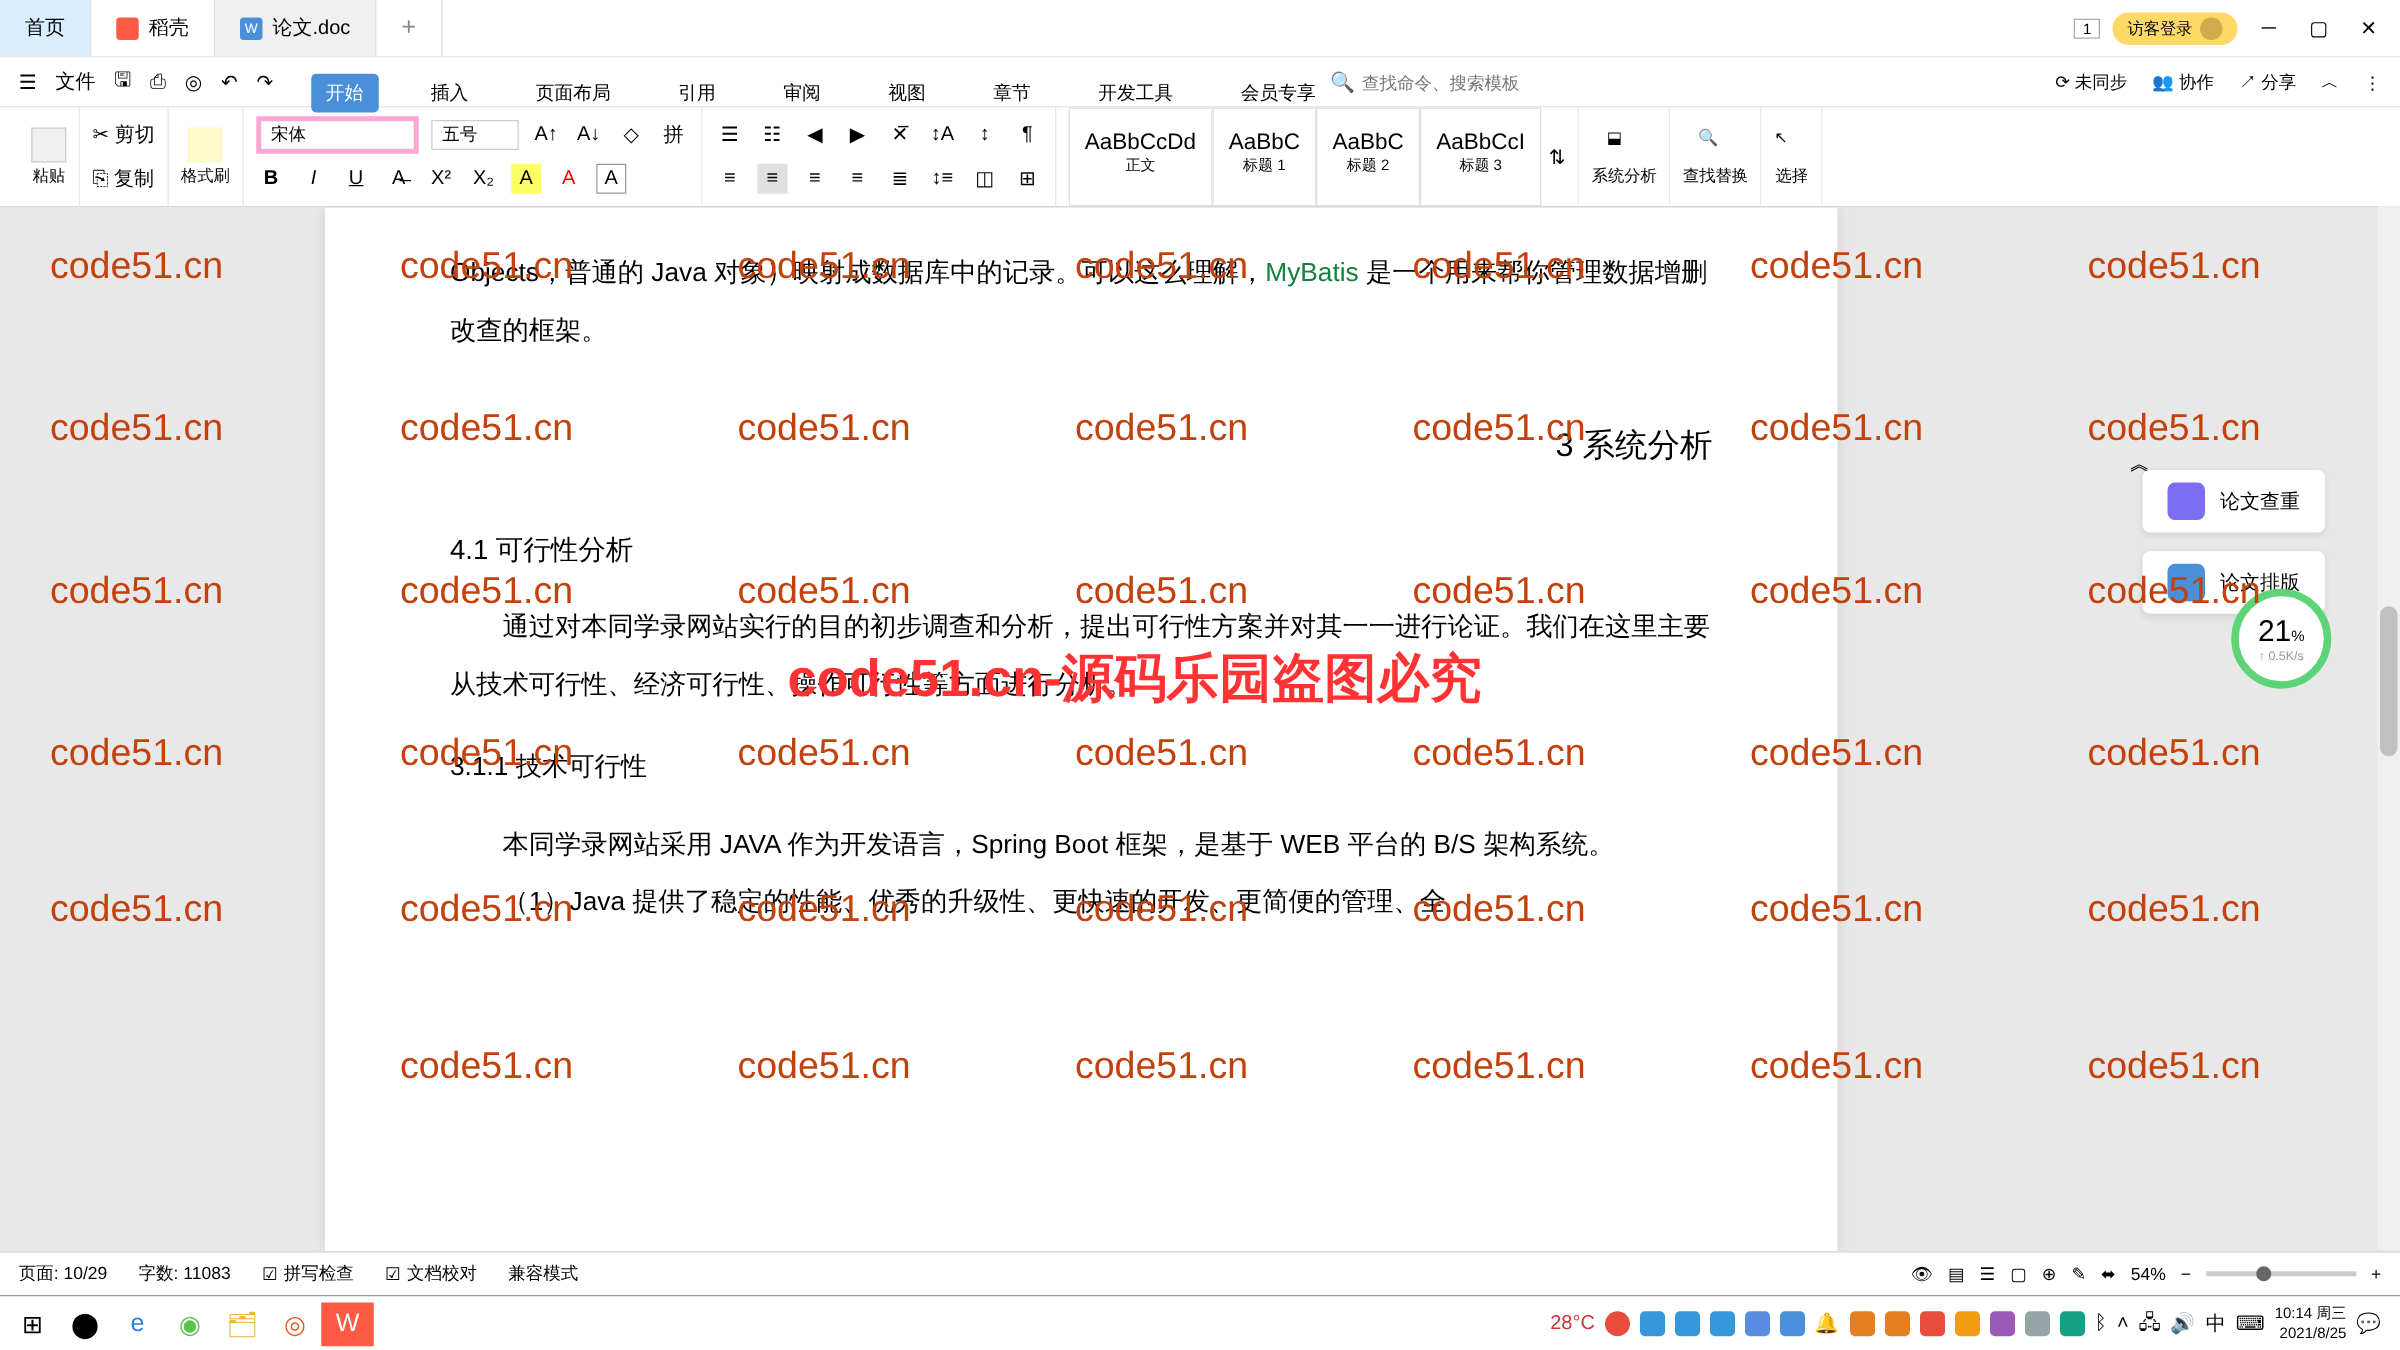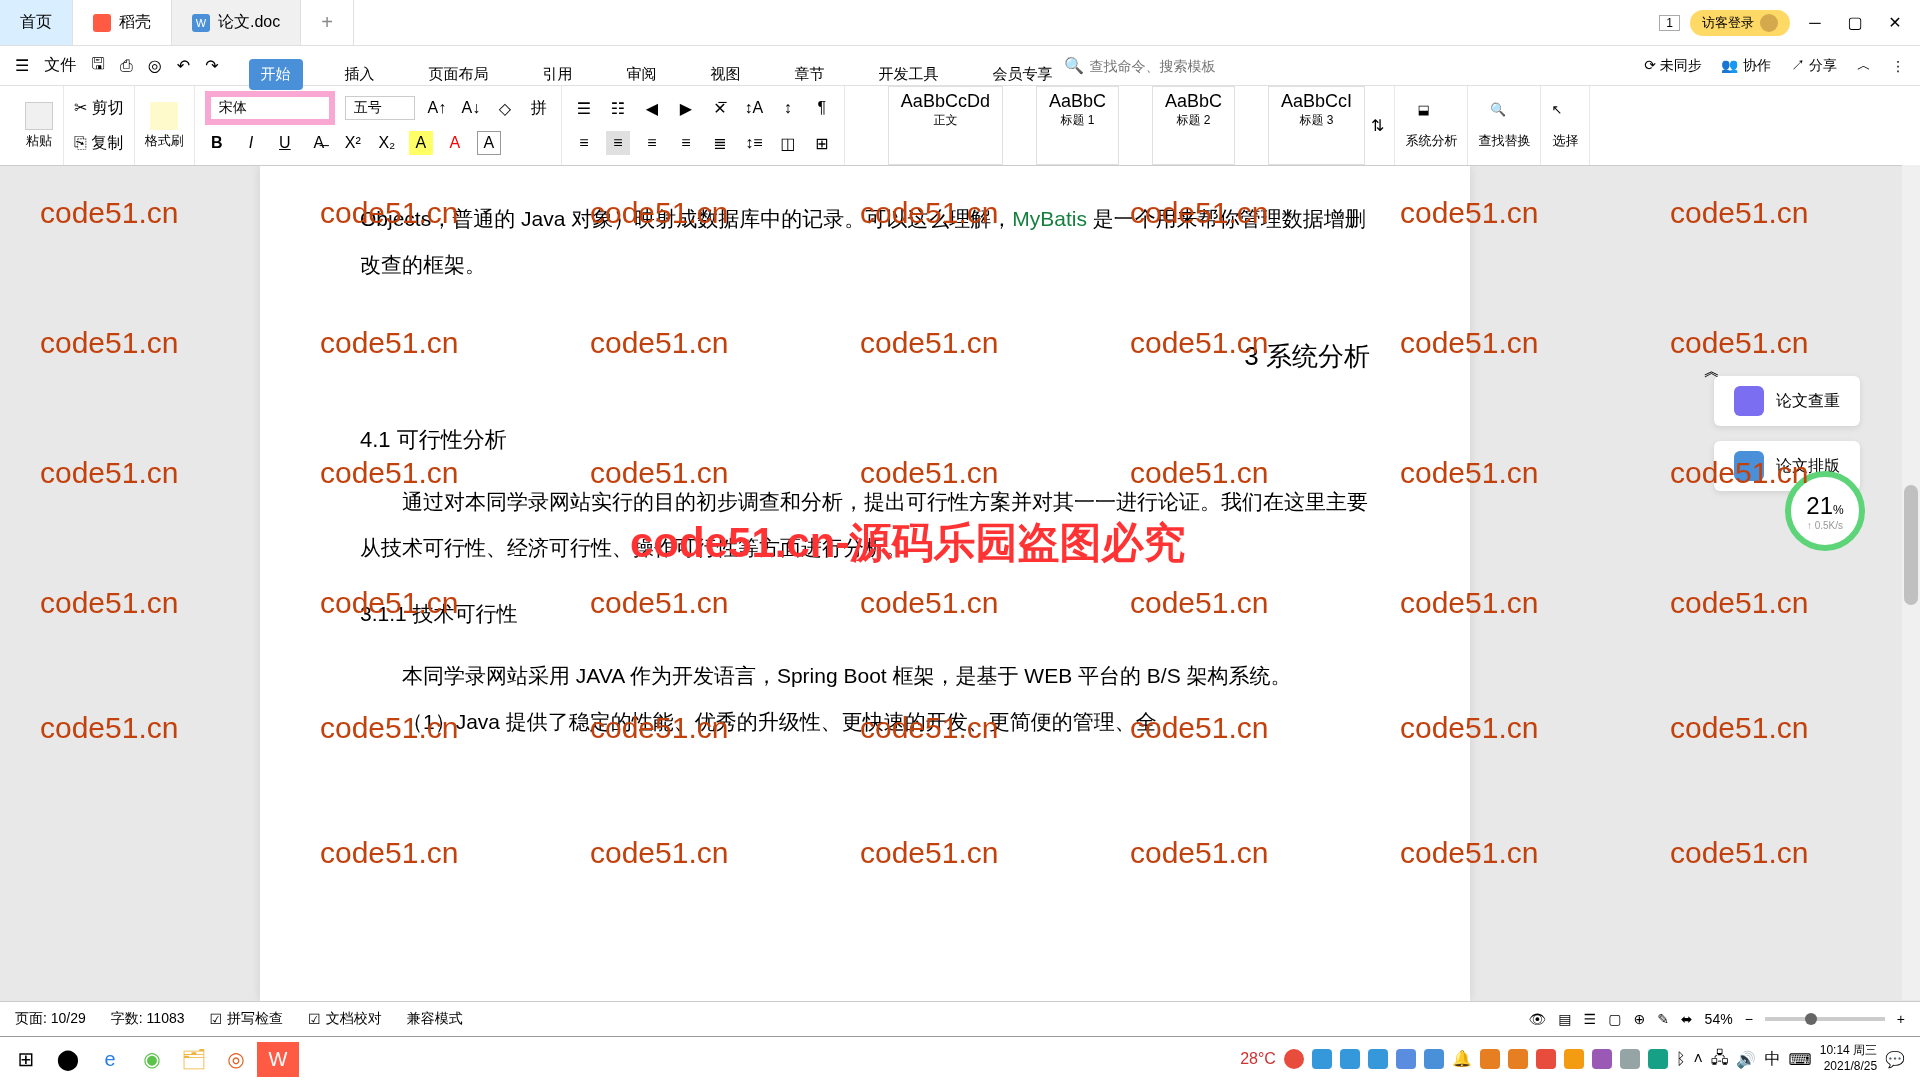--- a/index.html
+++ b/index.html
@@ -24,24 +24,24 @@
 .menubar-right { margin-left: auto; display: flex; align-items: center; gap: 20px; font-size: 14px; }
 .search-box { display: flex; align-items: center; gap: 5px; color: #999; }
 .search-input { border: none; outline: none; font-size: 14px; width: 150px; }
 
 
 .toolbar { height: 80px; background: #fff; display: flex; align-items: center; padding: 0 15px; border-bottom: 1px solid #ccc; }
 .tool-group { display: flex; flex-direction: column; justify-content: center; height: 100%; padding: 0 10px; border-right: 1px solid #e8e8e8; }
 .tool-row { display: flex; align-items: center; gap: 10px; height: 35px; }
 .big-btn { display: flex; flex-direction: column; align-items: center; gap: 2px; font-size: 13px; }
 .big-icon { width: 28px; height: 28px; }
-.font-select { border: 6px solid #f9a8d4; padding: 2px 20px 2px 8px; font-size: 14px; min-width: 130px; }
+.font-select { border: 4px solid #f9a8d4; padding: 2px 20px 2px 8px; font-size: 14px; min-width: 130px; }
 .size-select { border: 1px solid #ccc; padding: 2px 20px 2px 8px; font-size: 14px; min-width: 70px; }
 .fmt-btn { width: 24px; height: 24px; display: flex; align-items: center; justify-content: center; font-size: 16px; }
-.style-item { border: 1px solid #e0e0e0; padding: 4px 12px; display: flex; flex-direction: column; align-items: center; font-size: 12px; margin-left: 33px; }
+.style-item { border: 1px solid #e0e0e0; padding: 16px 12px; display: flex; flex-direction: column; align-items: center; font-size: 12px; }
 .style-preview { font-size: 18px; }
 
 
 .docarea { height: 835px; background: #e8e8e8; display: flex; position: relative; overflow: hidden; }
 .doc-page { width: 1210px; height: 100%; background: #fff; margin-left: 260px; padding: 30px 100px; position: relative; box-shadow: 0 0 10px rgba(0,0,0,0.1); }
 .doc-content { font-size: 21px; line-height: 2.2; font-family: SimSun, serif; }
 .doc-h3 { font-size: 26px; text-align: right; margin: 40px 0 30px; font-weight: normal; }
 .doc-h4 { font-size: 22px; margin: 25px 0 15px; font-weight: normal; }
 .doc-h5 { font-size: 21px; margin: 20px 0 15px; font-weight: normal; }
 .doc-p { text-indent: 2em; }

